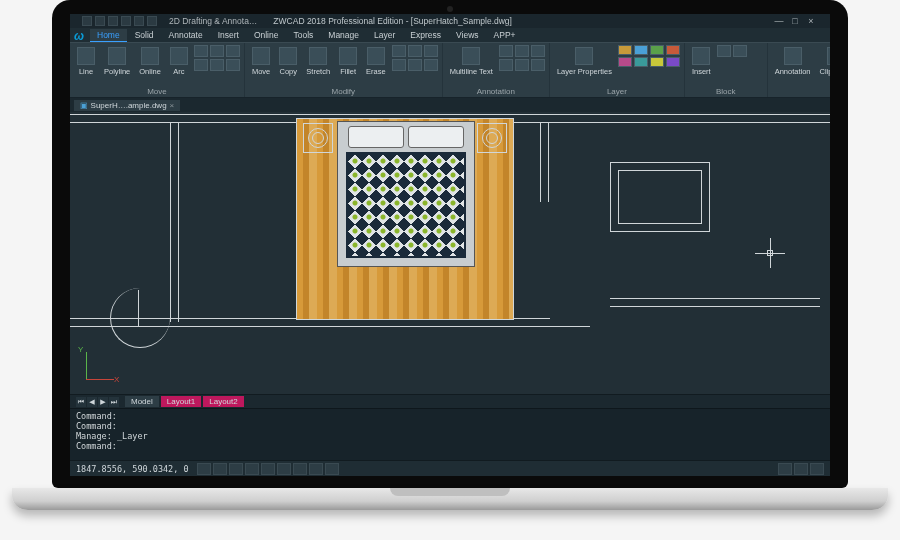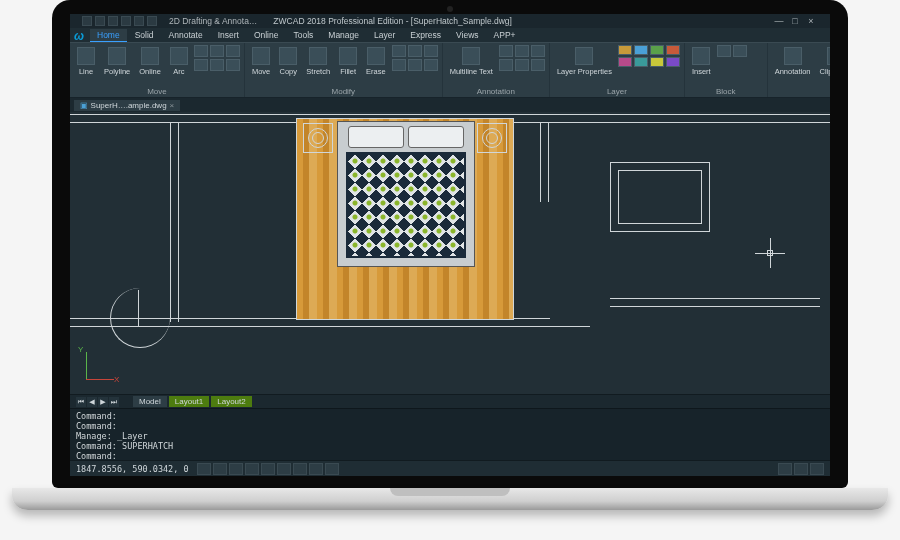--- a/index.html
+++ b/index.html
@@ -112,22 +112,22 @@
       linear-gradient(-45deg,#1a2a3a 25%,#e0e4e6 25%,#e0e4e6 75%,#1a2a3a 75%);
     background-size:14px 14px,14px 14px,14px 14px;
     border:2px solid #1a2a3a;
   }
   .nightstand { position:absolute; top:4px; width:30px; height:30px; border:1px solid #d0d6d9; }
   .nightstand.l { left:6px; } .nightstand.r { right:6px; }
   .ns-circle { width:20px;height:20px;border:1px solid #d0d6d9;border-radius:50%;margin:4px auto;position:relative;}
   .ns-circle:before{content:"";position:absolute;inset:3px;border:1px solid #d0d6d9;border-radius:50%;}
 
   
-  .layout-tabs { height:14px; background:#1b282f; display:flex; align-items:center; padding-left:6px; gap:10px; border-top:1px solid #111b20;}
-  .lt { padding:1px 6px; font-size:8px; background:#4d7c0f; cursor:pointer; }
+  .layout-tabs { height:14px; background:#1b282f; display:flex; align-items:center; padding-left:6px; gap:2px; border-top:1px solid #111b20;}
+  .lt { padding:1px 6px; font-size:8px; background:#be185d; cursor:pointer; }
   .lt.active { background:#2d3d45; }
   .lt-arrows { display:flex; gap:1px; margin-right:4px;}
   .lt-arrows span{ width:10px;height:10px;background:#24333b;display:flex;align-items:center;justify-content:center;font-size:7px;cursor:pointer;}
 
   .cmdwin { height:52px; background:#17232a; border-top:1px solid #0e171c; padding:2px 6px; font-family:Consolas,monospace; font-size:8.5px; color:#d0d6d9; line-height:10px; }
   .cmd-input-row { display:flex; align-items:center; }
   .cmd-input-row input { flex:1; background:transparent; border:none; color:#d0d6d9; font:inherit; outline:none; }
 
   .status { height:16px; background:#1f2d34; display:flex; align-items:center; padding:0 6px; gap:8px; border-top:1px solid #111b20; }
   .coords { font-size:8.5px; color:#cfd6da; font-family:Consolas,monospace; }
@@ -372,21 +372,20 @@
               <div class="lt">Layout1</div>
               <div class="lt">Layout2</div>
             </div>
         </div>
 
         <div class="cmdwin">
           <div id="cmd-history">
               <div>Command:</div>
               <div>Command:</div>
               <div>Manage: _Layer</div>
-              <div>Command: SUPERHATCH</div>
             </div>
           <div class="cmd-input-row">
             <span>Command:</span>&nbsp;
             <input value="" style="">
           </div>
         </div>
 
         <div class="status">
           <span class="coords">1847.8556, 590.0342, 0</span>
           <div class="status-btns">

